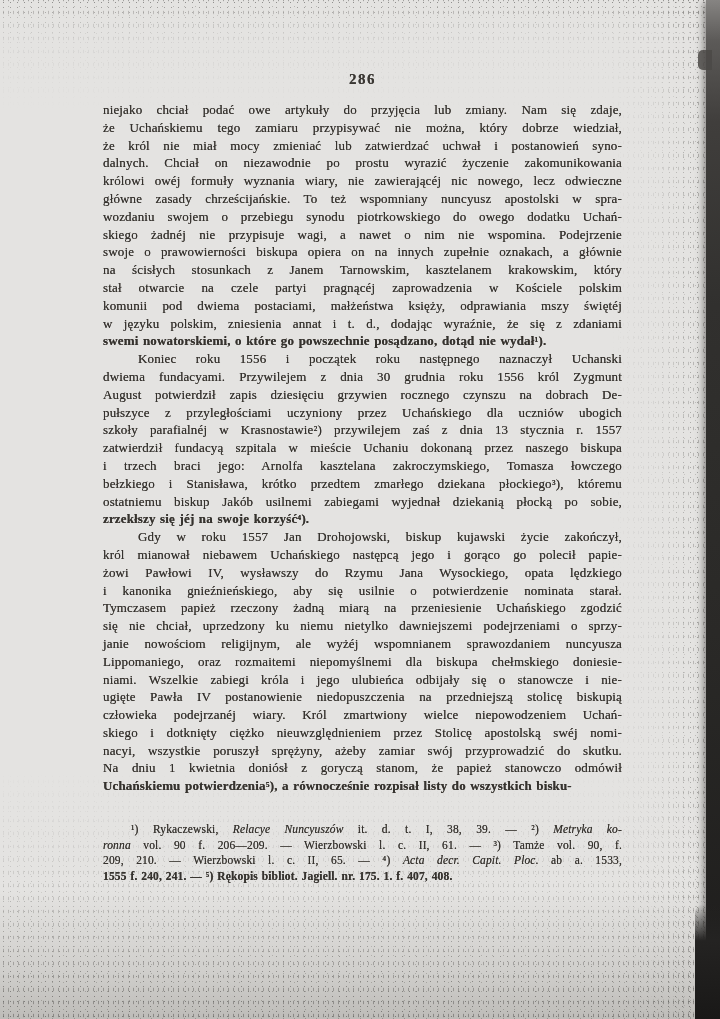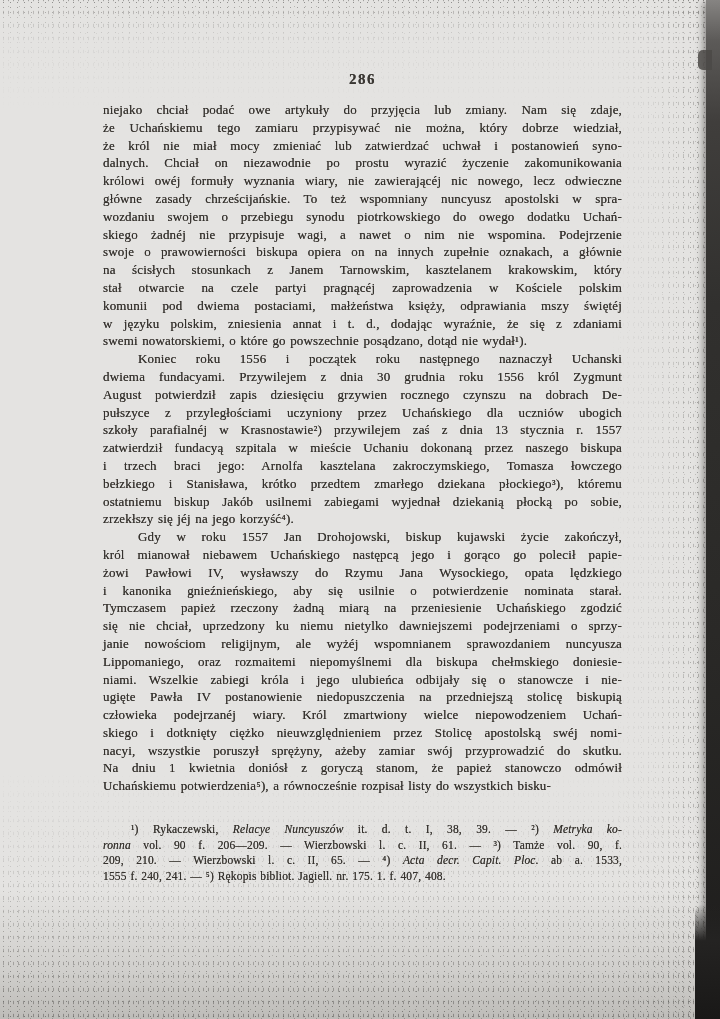--- a/index.html
+++ b/index.html
@@ -38,20 +38,21 @@
     text-shadow:0 0 0.5px rgba(58,55,51,0.8);
   }
   .line{
     text-align:justify;
     -moz-text-align-last:justify;
     text-align-last:justify;
     white-space:normal;
   }
   .line.last{
     text-align-last:left;
+    font-weight:bold;
     -moz-text-align-last:left;
   }
   .line.indent{ text-indent:35px; }
   #footnote{
     margin-top:27px;
     font-size:11.5px;
     line-height:15.7px;
     word-spacing:0.8px;
   }
   #footnote .line.indent{ text-indent:28px; }
@@ -129,21 +130,21 @@
         <div>
           <div class="line indent">Koniec roku 1556 i początek roku następnego naznaczył Uchanski</div>
           <div class="line">dwiema fundacyami. Przywilejem z dnia 30 grudnia roku 1556 król Zygmunt</div>
           <div class="line">August potwierdził zapis dziesięciu grzywien rocznego czynszu na dobrach De-</div>
           <div class="line">pułszyce z przyległościami uczyniony przez Uchańskiego dla uczniów ubogich</div>
           <div class="line">szkoły parafialnéj w Krasnostawie²) przywilejem zaś z dnia 13 stycznia r. 1557</div>
           <div class="line">zatwierdził fundacyą szpitala w mieście Uchaniu dokonaną przez naszego biskupa</div>
           <div class="line">i trzech braci jego: Arnolfa kasztelana zakroczymskiego, Tomasza łowczego</div>
           <div class="line">bełzkiego i Stanisława, krótko przedtem zmarłego dziekana płockiego³), któremu</div>
           <div class="line">ostatniemu biskup Jakób usilnemi zabiegami wyjednał dziekanią płocką po sobie,</div>
-          <div class="line last">zrzekłszy się jéj na jego korzyść⁴).</div>
+          <div class="line last">zrzekłszy się jéj na swoje korzyść⁴).</div>
         </div>
         <div>
           <div class="line indent">Gdy w roku 1557 Jan Drohojowski, biskup kujawski życie zakończył,</div>
           <div class="line">król mianował niebawem Uchańskiego następcą jego i gorąco go polecił papie-</div>
           <div class="line">żowi Pawłowi IV, wysławszy do Rzymu Jana Wysockiego, opata lędzkiego</div>
           <div class="line">i kanonika gnieźnieńskiego, aby się usilnie o potwierdzenie nominata starał.</div>
           <div class="line">Tymczasem papież rzeczony żadną miarą na przeniesienie Uchańskiego zgodzić</div>
           <div class="line">się nie chciał, uprzedzony ku niemu nietylko dawniejszemi podejrzeniami o sprzy-</div>
           <div class="line">janie nowościom religijnym, ale wyżéj wspomnianem sprawozdaniem nuncyusza</div>
           <div class="line">Lippomaniego, oraz rozmaitemi niepomyślnemi dla biskupa chełmskiego doniesie-</div>

